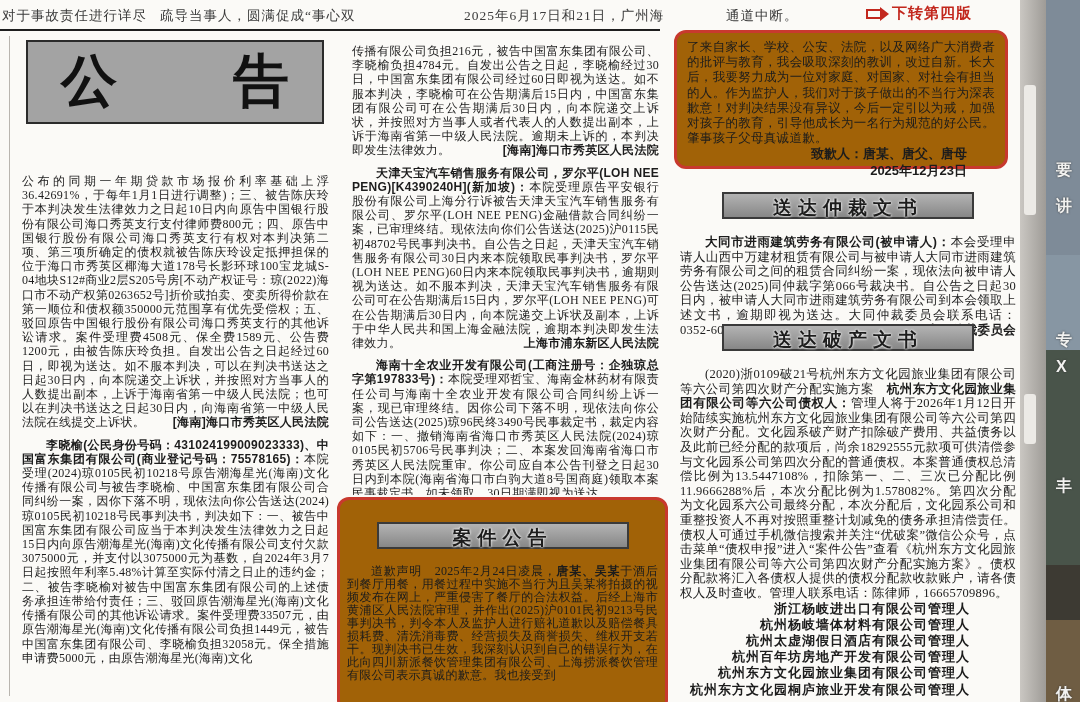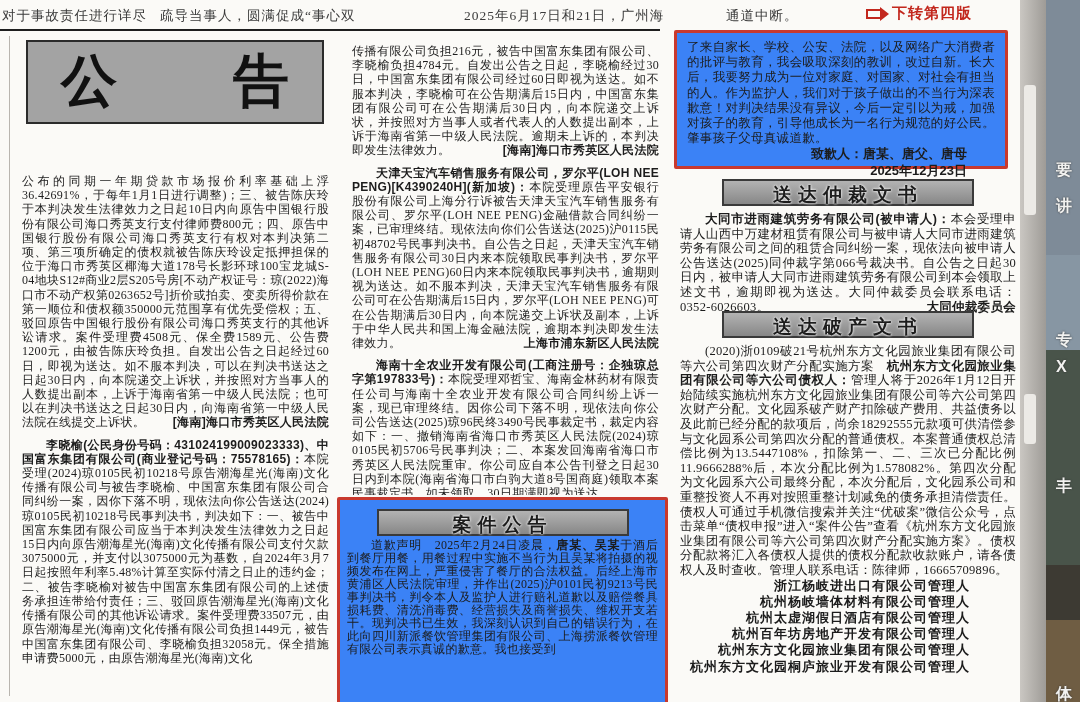--- a/index.html
+++ b/index.html
@@ -27,30 +27,30 @@
   
   .col{position:absolute;text-align:justify;font-size:12px;line-height:14.2px;letter-spacing:0.3px;overflow:hidden;}
   .col p{margin:8px;text-indent:2em;}
   .col p.noindent{text-indent:0;}
   .col1{left:14px;top:166px;width:323px;height:536px;}
   .col2{left:344px;top:36px;width:323px;height:459px;}
   b.lead{font-family:"Liberation Sans",sans-serif;font-weight:bold;}
   .attr{float:right;font-weight:bold;font-family:"Liberation Sans",sans-serif;}
 
   
-  .redbox{position:absolute;border:3px solid #c8392e;border-radius:2px;background:#3b82f6;box-sizing:border-box;}
+  .redbox{position:absolute;border:3px solid #c8392e;border-radius:12px;background:#a16207;box-sizing:border-box;}
   .apology-box{left:337px;top:497px;width:331px;height:215px;padding:6px 7px;}
   .apology-cont-box{left:674px;top:30px;width:334px;height:139px;padding:7px 10px 4px;}
   .apology-box p,.apology-cont-box p{margin:0;text-align:justify;font-size:12px;line-height:13px;letter-spacing:0.3px;}
   .apology-box p{text-indent:2em;}
   .apology-cont-box p{text-indent:0;font-size:12.5px;line-height:15.2px;}
   .signer{text-align:right;font-weight:bold;font-family:"Liberation Sans",sans-serif;font-size:13px;line-height:16.5px;padding-right:28px;}
 
   
-  .bar{width:252px;margin:3px auto;height:27px;line-height:27px;text-align:center;
+  .bar{width:252px;margin:16px auto;height:27px;line-height:27px;text-align:center;
        background:linear-gradient(#b3b3b3,#878787);border:2px solid #3a3a3a;
        font-family:"Liberation Sans",sans-serif;font-weight:bold;font-size:19px;letter-spacing:6px;
        color:#1d1d1d;text-shadow:0 0 2px #fff,0 0 3px #eee;box-sizing:border-box;}
   .section{position:absolute;left:680px;width:336px;text-align:justify;font-size:12.5px;line-height:14.6px;letter-spacing:0.3px;}
   .section p{margin:6px 0 0;text-indent:2em;}
   .arb{top:176px;}
   .bank{top:308px;}
   .sig{text-align:right;font-weight:bold;font-family:"Liberation Sans",sans-serif;font-size:13px;line-height:16.2px;letter-spacing:1px;padding-right:46px;}
   .bank .sig:first-of-type{margin-top:2px;}
 

